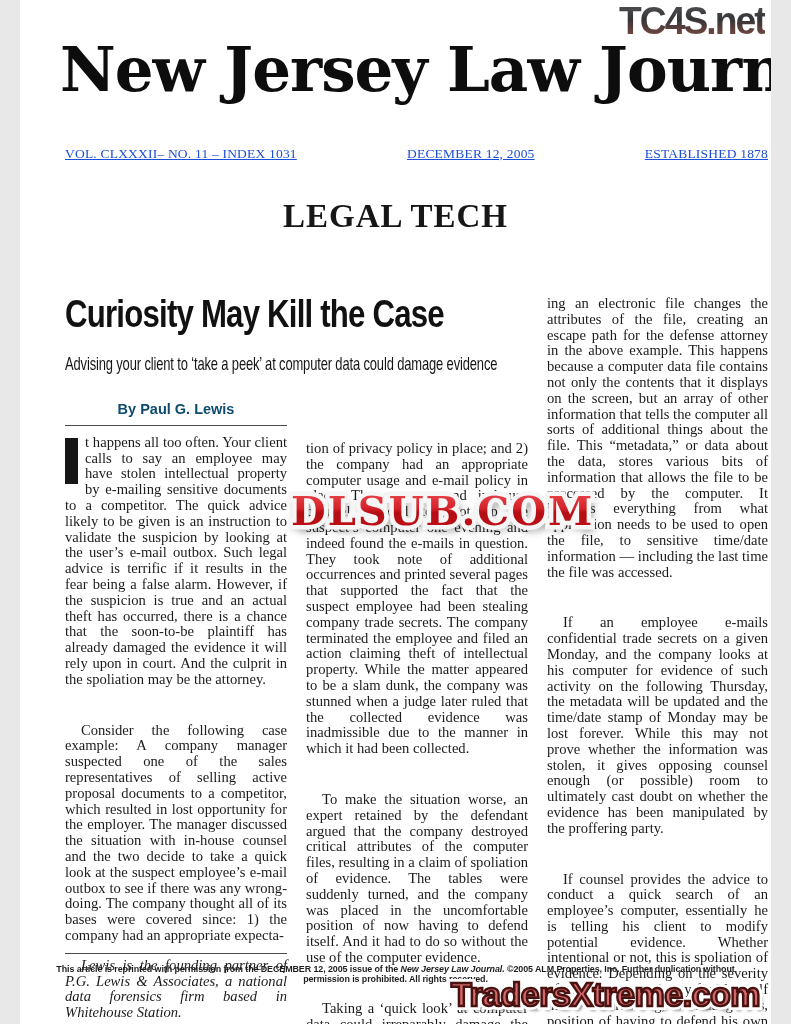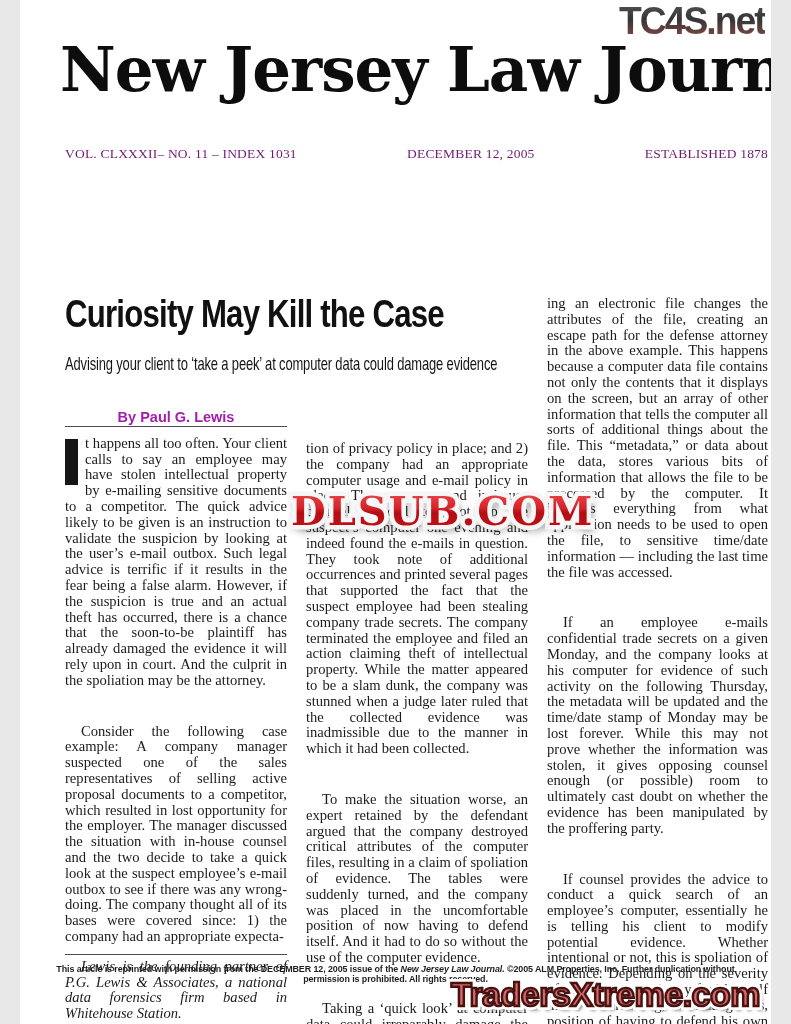--- a/index.html
+++ b/index.html
@@ -19,22 +19,23 @@
     color:transparent;-webkit-text-fill-color:transparent;
   }
   .masthead{
     position:absolute;top:34px;left:40px;width:711px;margin:0;
     text-align:center;font-family:"DejaVu Serif",serif;font-weight:bold;
     font-size:61px;letter-spacing:-1px;color:#0d0d0d;white-space:nowrap;
   }
   .infoline{
     position:absolute;top:146px;left:45px;width:703px;
     display:flex;justify-content:space-between;align-items:baseline;
-    font-family:"Liberation Serif",serif;font-size:13.5px;color:#701a75;
+    font-family:"Liberation Serif",serif;font-size:13.5px;color:#1d4ed8;
     letter-spacing:0.2px;
+    text-decoration:underline;
   }
   .section{
     position:absolute;top:198px;left:0;width:100%;margin:0;
     text-align:center;font-family:"Liberation Serif",serif;font-weight:600;
     font-size:33px;letter-spacing:1px;color:#161616;
   }
   
   .headline-block{position:absolute;left:45px;top:292px;width:470px;}
   .headline{
     margin:0;font-family:"Liberation Sans",sans-serif;font-weight:bold;
@@ -48,22 +49,22 @@
   }
   
   .col{position:absolute;font-size:14.6px;line-height:15.8px;text-align:justify;}
   .col1{left:45px;top:402px;width:222px;}
   .col2{left:286px;top:441px;width:222px;}
   .col3{left:527px;top:296px;width:221px;}
   .para{margin:0;}
   .indent{text-indent:16px;margin-top:35px;}
   .byline{
     font-family:"Liberation Sans",sans-serif;font-weight:bold;font-size:14.5px;
-    text-align:center;margin-bottom:9px;
-    border-bottom:1.5px solid #4a4a4a;color:#a21caf;margin-top:8px;
+    text-align:center;padding-bottom:7px;margin-bottom:9px;
+    border-bottom:1.5px solid #4a4a4a;color:#0c4a6e;
   }
   .dropcap{
     float:left;width:13px;height:46px;margin:3px 7px 0 0;
     background:#161616;color:transparent;overflow:hidden;
     font-size:40px;line-height:46px;
   }
   .bio{
     border-top:1.5px solid #4a4a4a;margin-top:9px;padding-top:4px;
     font-style:italic;text-indent:16px;
   }
@@ -113,20 +114,21 @@
   <div class="wm-tc4s">TC4S.net</div>
 
   <h1 class="masthead">New Jersey Law Journal</h1>
 
   <div class="infoline">
     <span>VOL. CLXXXII– NO. 11 – INDEX 1031</span>
     <span>DECEMBER 12, 2005</span>
     <span>ESTABLISHED 1878</span>
   </div>
 
+  <h2 class="section">LEGAL TECH</h2>
 
   <div class="headline-block">
     <h3 class="headline">Curiosity May Kill the Case</h3>
     <p class="subhead">Advising your client to ‘take a peek’ at computer data could damage evidence</p>
   </div>
 
   <div class="col col1">
     <div class="byline">By Paul G. Lewis</div>
     <p class="para"><span class="dropcap">I</span><span>t happens all too often. Your client calls to say an employee may have stolen intellectual property by e-mailing sensitive documents to a competitor. The quick advice likely to be given is an instruction to validate the suspicion by looking at the user’s e-mail outbox. Such legal advice is terrific if it results in the fear being a false alarm. However, if the suspicion is true and an actual theft has occurred, there is a chance that the soon-to-be plaintiff has already damaged the evidence it will rely upon in court. And the culprit in the spoliation may be the attorney.</span></p>
     <p class="para indent">Consider the following case example: A company manager suspected one of the sales representatives of selling active proposal documents to a competitor, which resulted in lost opportunity for the employer. The manager discussed the situation with in-house counsel and the two decide to take a quick look at the suspect employee’s e-mail outbox to see if there was any wrong-doing. The company thought all of its bases were covered since: 1) the company had an appropriate expecta-</p>

